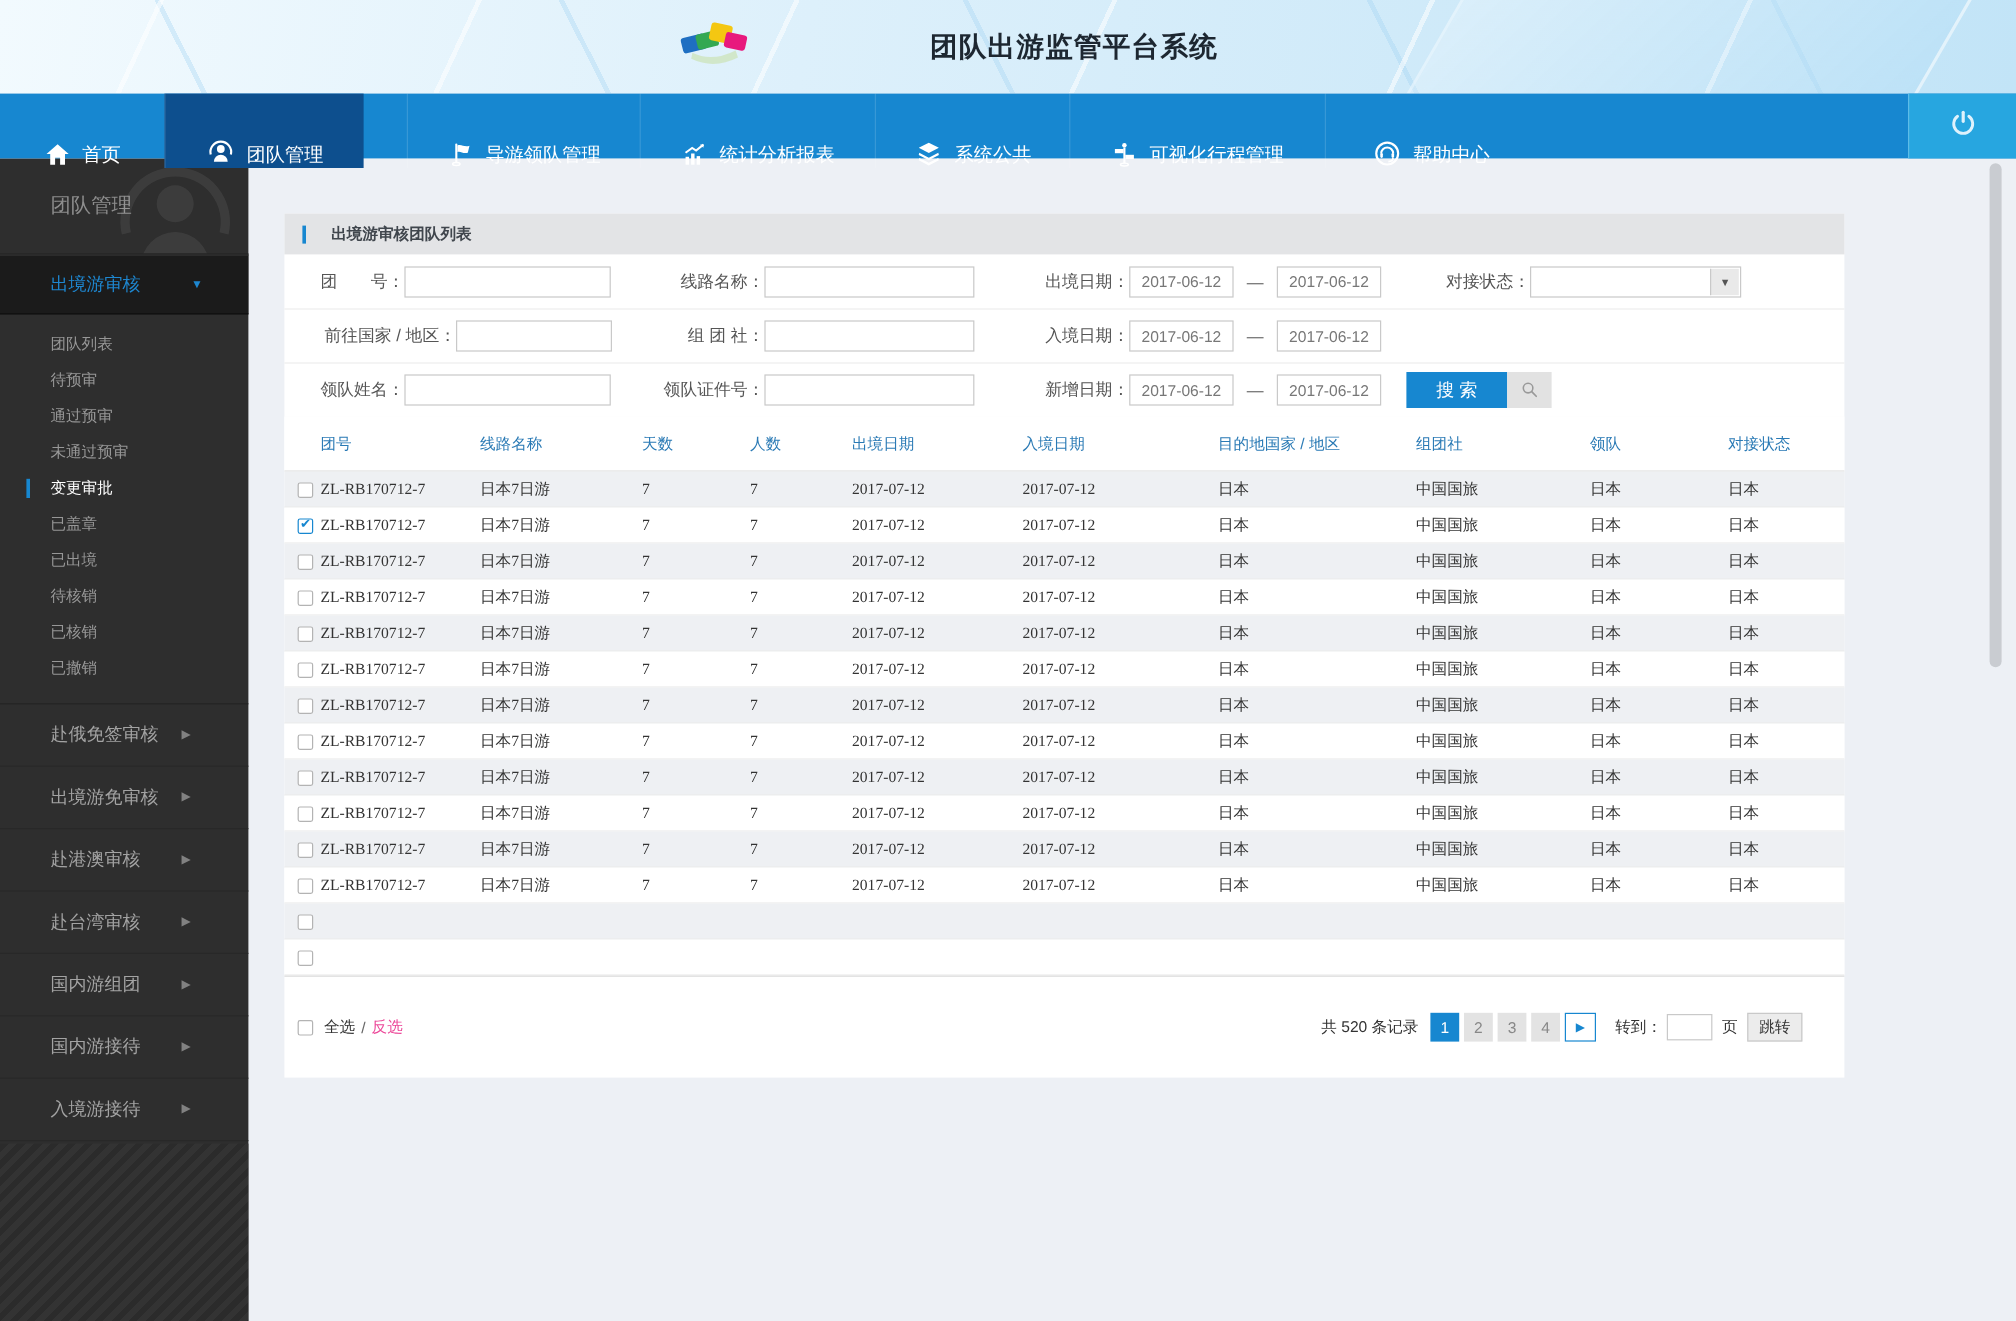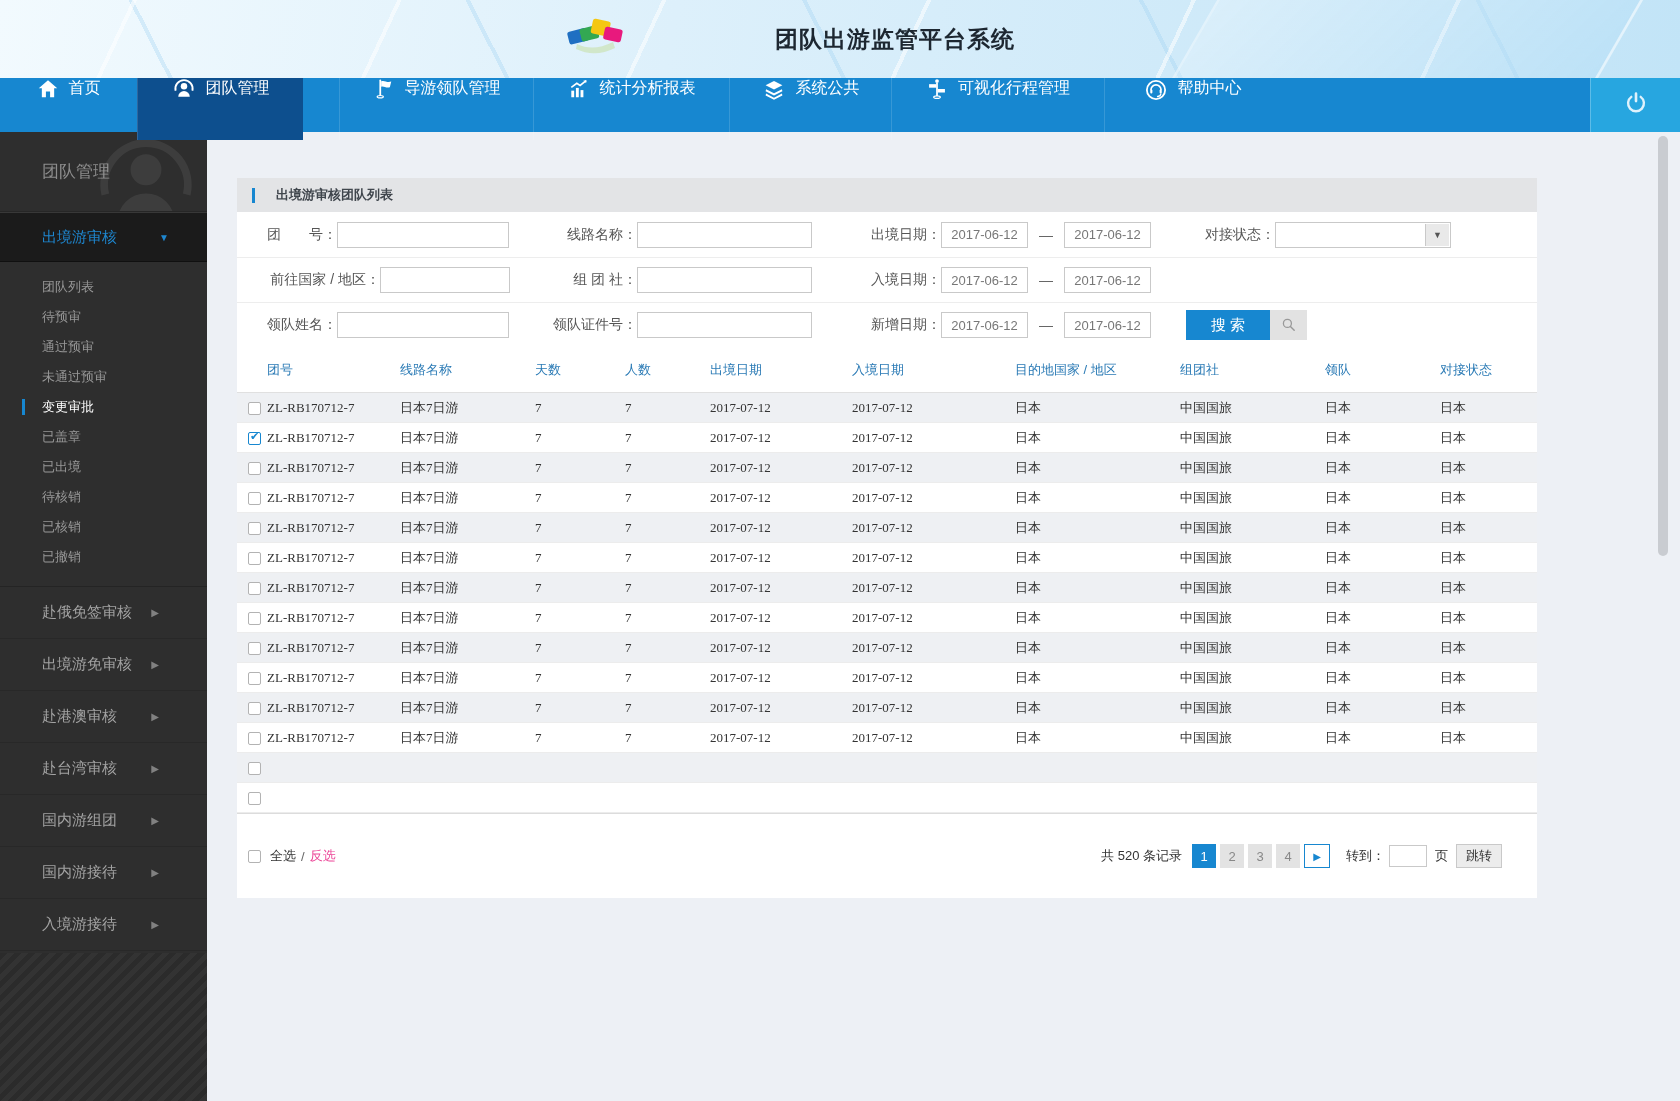--- a/index.html
+++ b/index.html
@@ -17,21 +17,21 @@
   .topbar::after { content:''; position:absolute; right:60px; top:-40px; width:420px; height:160px;
     background:
       linear-gradient(115deg, rgba(255,255,255,.25), rgba(173,219,246,.35));
     transform:skewX(-30deg); border-left:3px solid rgba(255,255,255,.5); border-right:3px solid rgba(255,255,255,.4); }
   .logo { position:absolute; left:563px; top:12px; width:66px; height:48px; z-index:3; }
   .app-title { position:absolute; left:775px; top:50%; transform:translateY(-50%);
     font-size:23px; font-weight:bold; color:#1d2731; letter-spacing:1px; z-index:3; }
 
   
   .navbar { height:54px; background:#1787d0; display:flex; position:relative; z-index:2; }
-  .nav-item { height:62px; display:flex; align-items:flex-start; justify-content:center; gap:10px;
+  .nav-item { height:62px; display:flex; align-items:flex-end; justify-content:center; gap:10px;
     color:#fff; font-size:16px; cursor:pointer; border-left:1px solid rgba(255,255,255,.14); }
   .nav-item:first-child { border-left:none; }
   .nav-item.active { background:#0d4f8e; }
   .nav-item .icon svg { display:block; }
   .nav-spacer { flex:1; }
   .power-btn { width:90px; height:54px; background:#27a6e0; display:flex; align-items:center; justify-content:center;
     cursor:pointer; border-left:1px solid rgba(255,255,255,.25); }
 
   
   .main-wrap { display:flex; height:969px; position:relative; }
@@ -71,21 +71,21 @@
   .w72{width:72px;} .w115{width:115px;} .w127{width:127px;} .w128{width:128px;} .w129{width:129px;} .w124{width:124px;}
   .txt-input { height:26px; border:1px solid #c9c9c9; background:#fff; outline:none; padding:0 6px; font-size:13px; color:#555; }
   .ti-172{width:172px;} .ti-130{width:130px;} .ti-175{width:175px;}
   .date-input { width:87px; height:26px; border:1px solid #c9c9c9; text-align:center; font-size:13px; color:#777; outline:none;
     font-family:"Liberation Sans",sans-serif; }
   .dash { width:36px; text-align:center; color:#666; }
   .select-box { width:176px; height:26px; border:1px solid #c9c9c9; position:relative; background:#fff; cursor:pointer; }
   .dd-btn { position:absolute; top:1px; right:1px; width:24px; height:22px; background:#e9e9e9;
     border-left:1px solid #c9c9c9; display:flex; align-items:center; justify-content:center;
     font-size:9px; color:#555; }
-  .search-group { display:flex; margin-left:35px; }
+  .search-group { display:flex; margin-left:21px; }
   .btn-search { width:84px; height:30px; background:#1787d0; color:#fff; border:none; font-size:15px; cursor:pointer;
     font-family:"Liberation Sans",sans-serif; }
   .btn-mag { width:37px; height:30px; background:#e2e2e2; display:flex; align-items:center; justify-content:center; cursor:pointer; }
 
   
   .toolbar { width:1300px; display:flex; gap:5px; margin-top:20px; padding-left:25px; }
   .tb-btn { height:27px; padding:0 23px; background:#d6d6d6; border:none; font-size:14px; color:#333;
     cursor:pointer; font-family:"Liberation Sans",sans-serif; }
   .tb-btn.active { background:#1787d0; color:#fff; }
 

